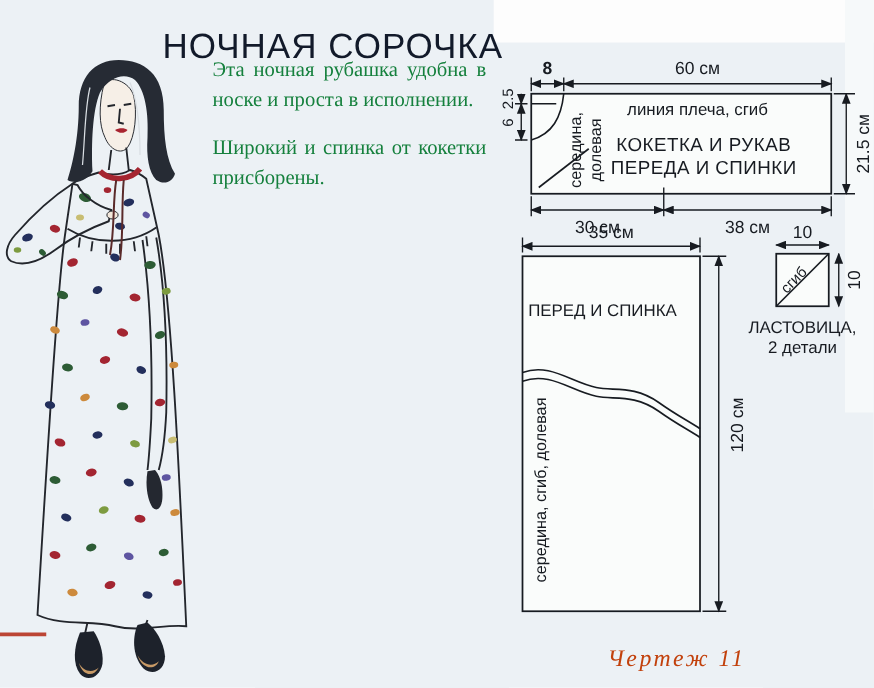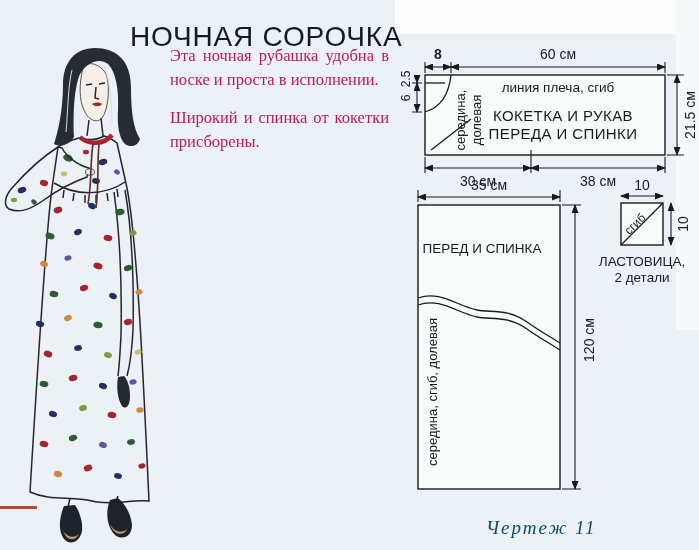--- a/index.html
+++ b/index.html
@@ -4,24 +4,24 @@
 <style>
   html,body{margin:0;padding:0;}
   .canvas{position:relative;width:699px;height:550px;background:#ecf1f5;overflow:hidden;
           font-family:"Liberation Sans",sans-serif;}
   .white-strip{position:absolute;left:395px;top:0;width:304px;height:34px;background:#fdfdfd;}
   .white-strip2{position:absolute;left:676px;top:0;width:23px;height:330px;background:#f6f9fa;}
   .page-title{position:absolute;left:130px;top:2px;font-size:28px;font-weight:normal;
               color:#121a2a;letter-spacing:0.8px;}
   .article{position:absolute;left:170px;top:44px;width:219px;
            font-family:"Liberation Serif",serif;font-size:16.5px;line-height:1.46;
-           color:#be185d;text-align:justify;}
+           color:#15803d;text-align:justify;}
   .article p{margin:0 0 14px 0;}
   .caption{position:absolute;left:486px;top:517px;font-family:"Liberation Serif",serif;
-           font-style:italic;font-size:19px;color:#0c4a6e;letter-spacing:2px;}
+           font-style:italic;font-size:19px;color:#c2410c;letter-spacing:2px;}
   .redline{position:absolute;left:0;top:506px;width:37px;height:3px;background:#bc4534;}
   svg text{fill:#171b21;}
   .dim{font-size:14px;}
   .dimsm{font-size:12px;}
   .note{font-size:13.5px;}
   .ttl{font-size:15px;letter-spacing:0.4px;}
   .vert{font-size:13px;}
   .piece{fill:#fafcfb;stroke:#171b21;stroke-width:1.4;}
   .ln{stroke:#171b21;stroke-width:1.3;fill:none;}
   .dimline{stroke:#171b21;stroke-width:1.1;fill:none;}

